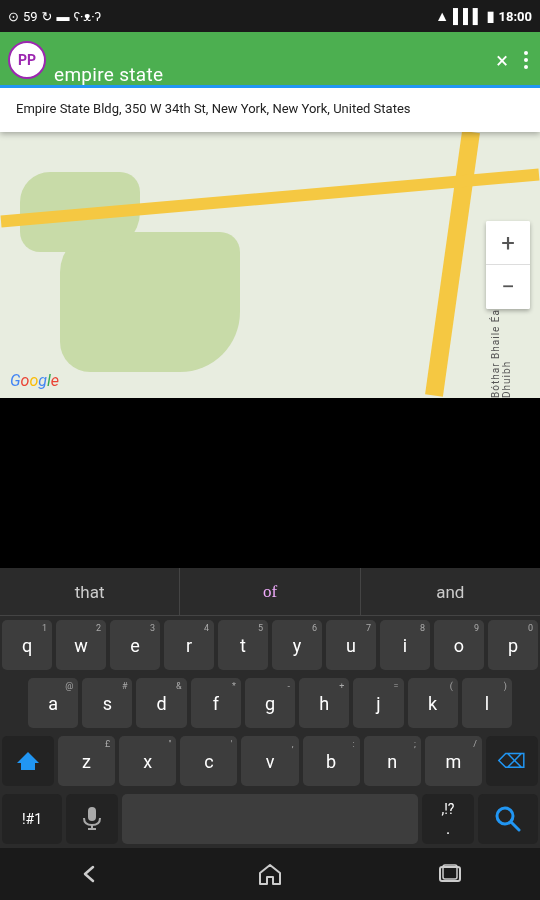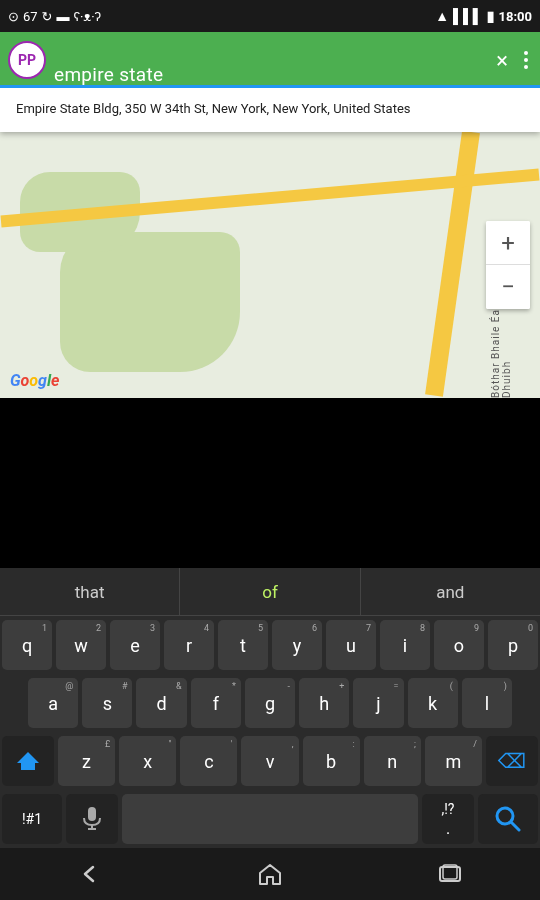--- a/index.html
+++ b/index.html
@@ -185,21 +185,20 @@
       transform: rotate(180deg);
       letter-spacing: 1px;
     }
     .google-logo {
       position: absolute;
       bottom: 8px;
       left: 10px;
       font-size: 16px;
       font-style: italic;
       color: #666;
-      font-weight: bold;
     }
     .google-logo span:nth-child(1) { color: #4285F4; }
     .google-logo span:nth-child(2) { color: #EA4335; }
     .google-logo span:nth-child(3) { color: #FBBC05; }
     .google-logo span:nth-child(4) { color: #4285F4; }
     .google-logo span:nth-child(5) { color: #34A853; }
     .google-logo span:nth-child(6) { color: #EA4335; }
 
     .map-zoom-controls {
       position: absolute;
@@ -247,21 +246,21 @@
       flex: 1;
       display: flex;
       align-items: center;
       justify-content: center;
       font-size: 17px;
       color: #ccc;
       cursor: pointer;
       border-right: 1px solid #444;
     }
     .suggestion-item:last-child { border-right: none; }
-    .suggestion-item.highlighted { color: #bef264; }
+    .suggestion-item.highlighted { color: #f0abfc; font-family: Liberation Serif, serif; }
 
     
     .key-row {
       display: flex;
       justify-content: center;
       padding: 4px 2px;
       gap: 4px;
     }
 
     .key {
@@ -332,21 +331,21 @@
       color: #fff;
       font-size: 14px;
     }
   </style>
 </head>
 <body>
 
 <div id="status-bar">
   <div class="status-left">
     <span class="status-icon">⊙</span>
-    <span class="status-icon">67</span>
+    <span class="status-icon">59</span>
     <span class="status-icon">↻</span>
     <span class="status-icon">▬</span>
     <span class="status-icon">ʕ·ᴥ·ʔ</span>
   </div>
   <div class="status-right">
     <span class="wifi-icon">▲</span>
     <span class="signal-icon">▌▌▌</span>
     <span class="battery-icon">▮</span>
     <span>18:00</span>
   </div>

